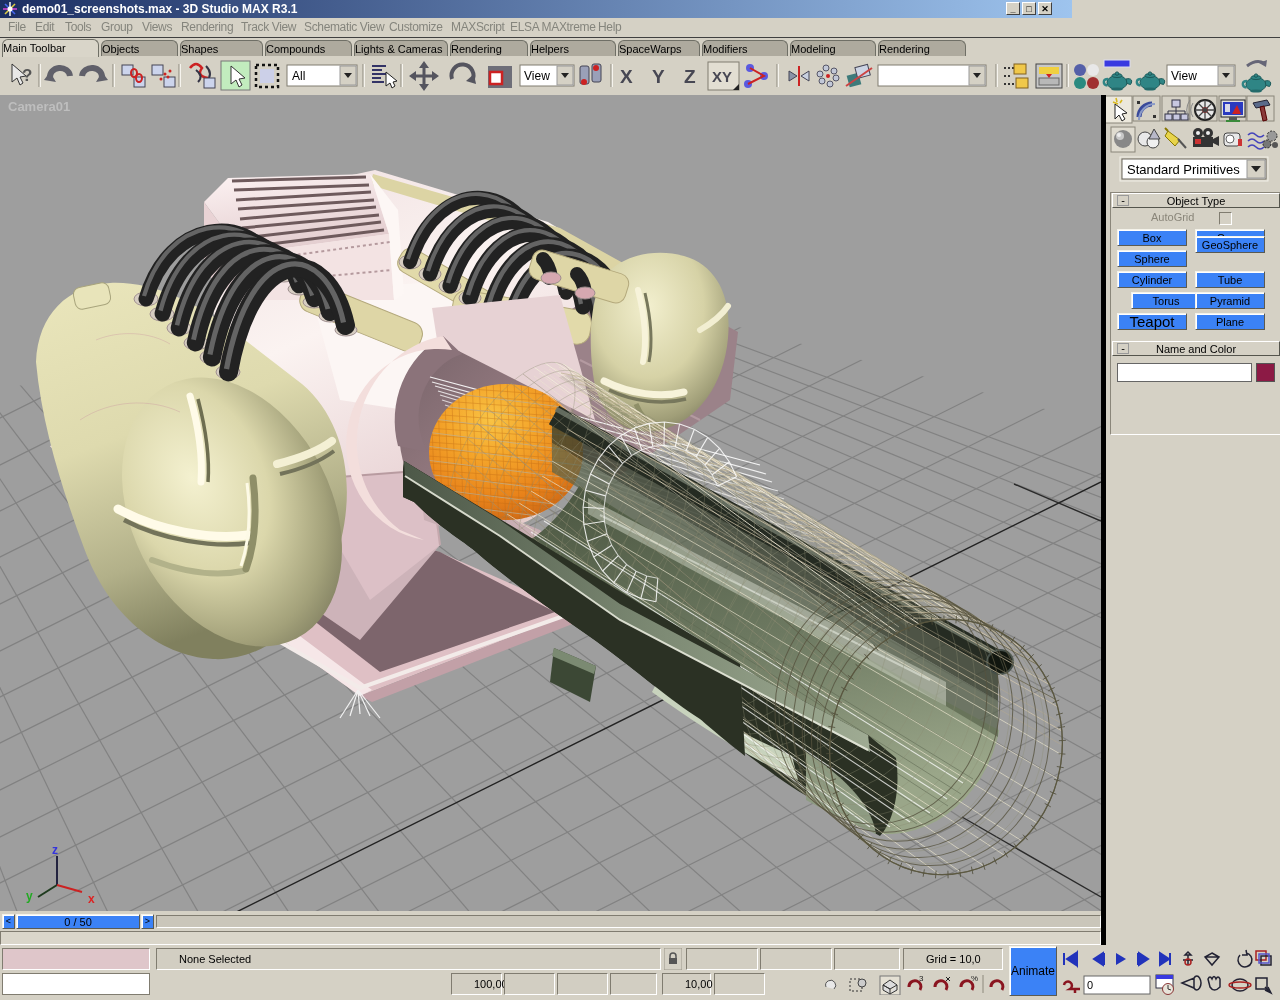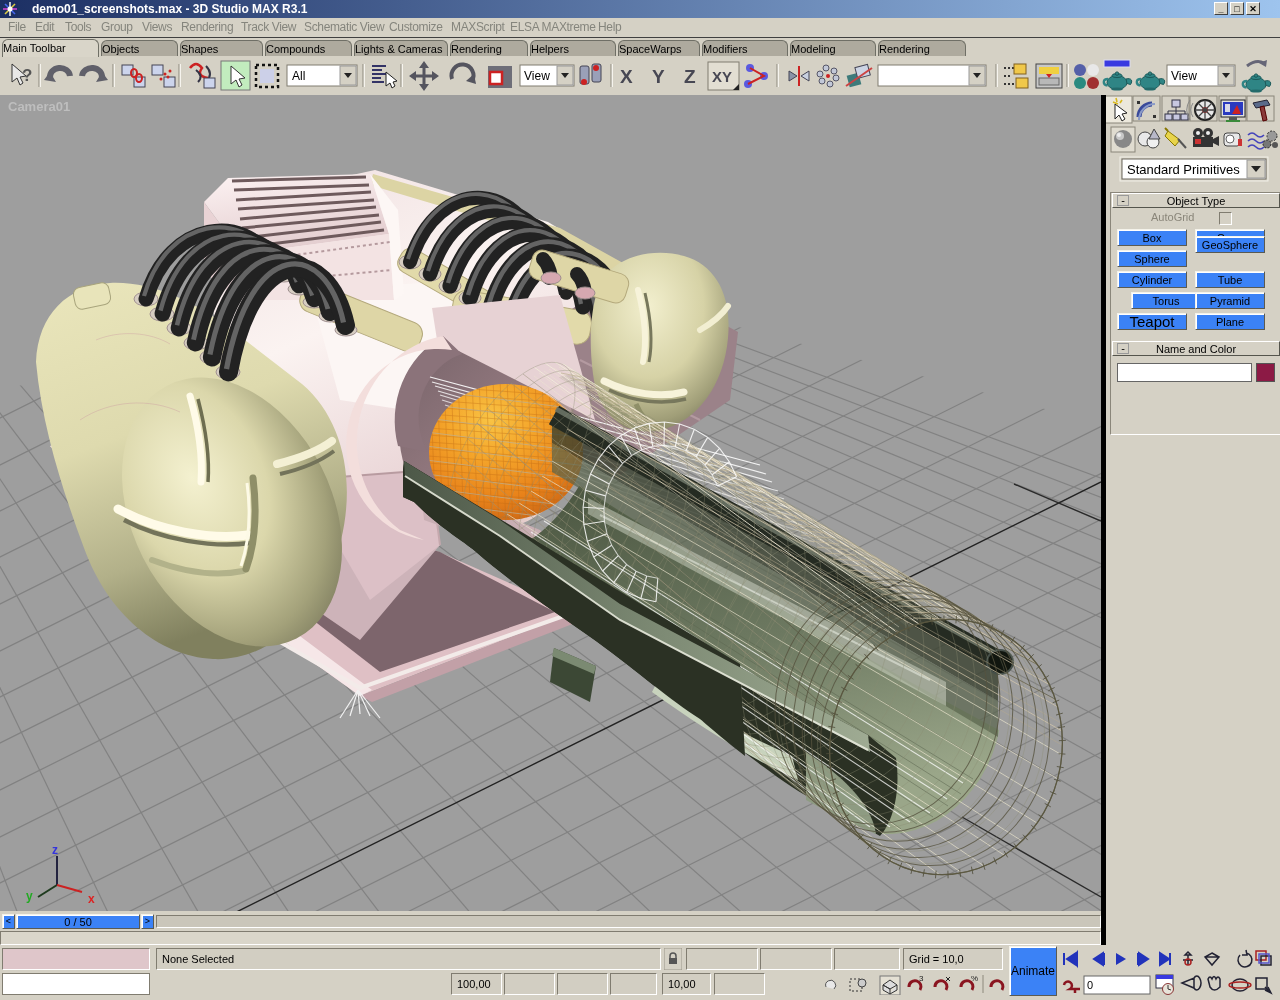--- a/index.html
+++ b/index.html
@@ -1,29 +1,29 @@
 <!DOCTYPE html>
 <html><head><meta charset="utf-8"><style>
 *{margin:0;padding:0;box-sizing:border-box}
 body{width:1280px;height:1000px;font-family:"Liberation Sans",sans-serif;background:#d5d1c5;overflow:hidden;position:relative}
-.titlebar{position:absolute;left:0;top:0;width:1280px;height:18px;background:linear-gradient(to right,#1c2f63,#9ec4ee);color:#fff;font-size:12px;font-weight:bold;line-height:18px;padding-left:32px}
+.titlebar{position:absolute;left:0;top:0;width:1072px;height:18px;background:linear-gradient(to right,#1c2f63,#9ec4ee);color:#fff;font-size:12px;font-weight:bold;line-height:18px;padding-left:22px}
 .winbtns{position:absolute;right:20px;top:2px;display:flex;gap:2px}
 .winbtn{width:14px;height:13px;background:#d5d1c5;border:1px solid;border-color:#fff #404040 #404040 #fff;font-size:9px;line-height:12px;text-align:center;color:#000;font-weight:bold}
 .menubar{position:absolute;left:0;top:18px;width:1280px;height:19px;background:#d5d1c5;font-size:12px;letter-spacing:-0.35px;color:#85857d;line-height:19px}
 .menubar span{position:absolute}
 .tabstrip{position:absolute;left:0;top:37px;width:1280px;height:19px;background:#d5d1c5;border-top:1px solid #404040;font-size:11px}
 .tab{position:absolute;top:2px;height:17px;background:#aeaa9e;border:1px solid #6f6f66;border-bottom:none;border-radius:6px 6px 0 0;line-height:16px;color:#000}
 .tab.active{background:#d9d5c9;z-index:3;height:18px;top:1px}
 .toolbar{position:absolute;left:0;top:56px;width:1280px;height:39px;background:#d5d1c5;border-bottom:1px solid #55554d}
 .viewport{position:absolute;left:0;top:95px;width:1101px;height:816px;background:#9d9d9d}
 .panel{position:absolute;left:1101px;top:95px;width:179px;height:926px;background:#d5d1c5;border-left:5px solid #000000}
 .statusarea{position:absolute;left:0;top:911px;width:1101px;height:89px;background:#d5d1c5}
 .sunken{border:1px solid;border-color:#807c70 #fff #fff #807c70;background:#d5d1c5}
 .raised{border:1px solid;border-color:#fff #55554d #55554d #fff;background:#d5d1c5}
-.field{position:absolute;border:1px solid;border-color:#807c70 #fff #fff #807c70;background:#d2cec2;font-size:11px;color:#000;padding-left:5px;line-height:20px}
+.field{position:absolute;border:1px solid;border-color:#807c70 #fff #fff #807c70;background:#d2cec2;font-size:11px;color:#000;padding-left:22px;line-height:20px}
 .btn3{border:1px solid;border-color:#f4f2ea #5a5a52 #5a5a52 #f4f2ea;background:#3b82f6;box-shadow:inset 1px 1px 0 #fff}
 </style></head>
 <body>
 <div class="titlebar"><svg width="16" height="16" style="position:absolute;left:2px;top:1px">
       <rect width="16" height="16" fill="#1c2f63"></rect>
       <g stroke-width="1.6">
         <line x1="8" y1="1" x2="8" y2="15" stroke="#e8e8e8"></line>
         <line x1="1" y1="8" x2="15" y2="8" stroke="#cc44cc"></line>
         <line x1="3" y1="3" x2="13" y2="13" stroke="#4466ee"></line>
         <line x1="13" y1="3" x2="3" y2="13" stroke="#ddcc44"></line>

